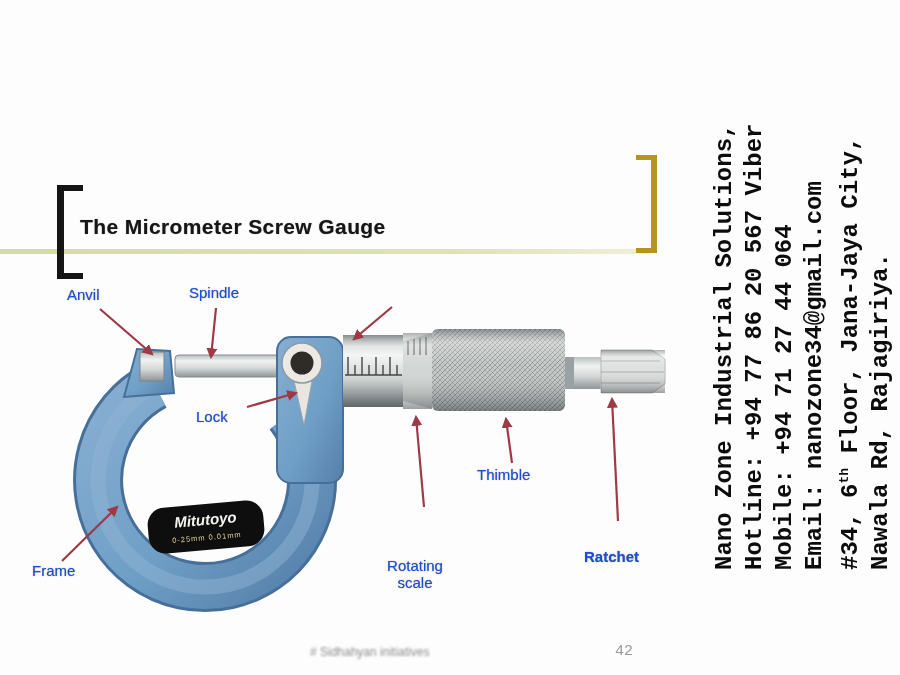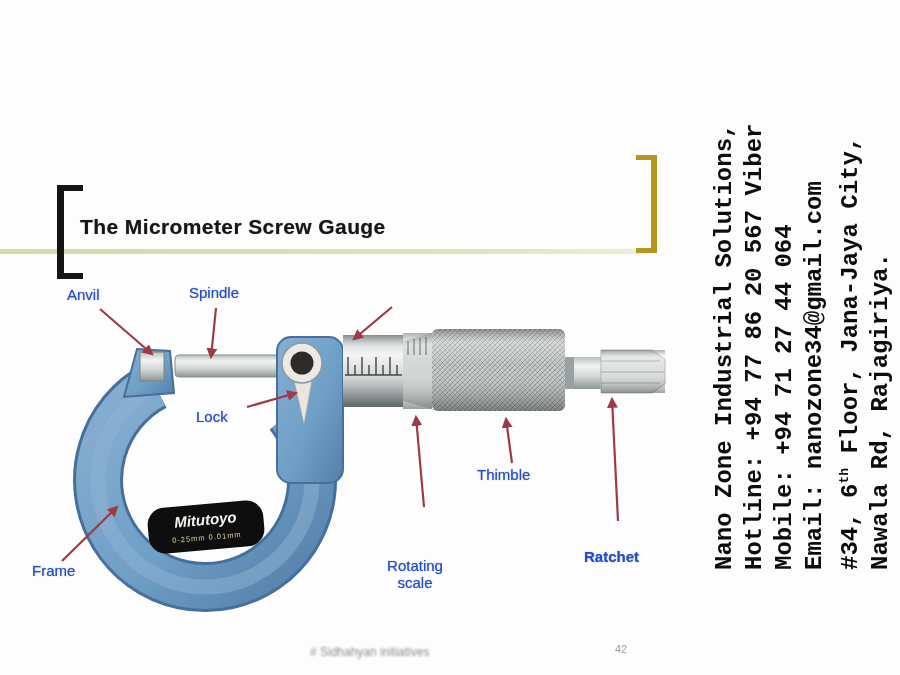--- a/index.html
+++ b/index.html
@@ -46,22 +46,23 @@
   .img-src{
     position:absolute; left:65px; top:620px; font-size:9px; color:#a9ac8b;
     filter:blur(.5px); white-space:nowrap;
   }
   .img-src a{color:#c9cf82; text-decoration:underline;}
   .credit{
     position:absolute; left:310px; top:645px; font-size:12px; color:#8d8d8d;
     filter:blur(.8px); white-space:nowrap;
   }
   .pagenum{
-    position:absolute; left:615px; top:643px; font-size:11px; color:#9a9a9a;
+    position:absolute; left:615px; top:643px; font-size:15px; color:#9a9a9a;
     filter:blur(.6px);
+    font-family:Liberation Mono, monospace;
   }
   .device-svg{position:absolute; left:40px; top:295px;}
 </style>
 </head>
 <body>
 
 <div class="slide">
 
   <div class="title-underline"></div>
   <div class="bracket-left"></div>

